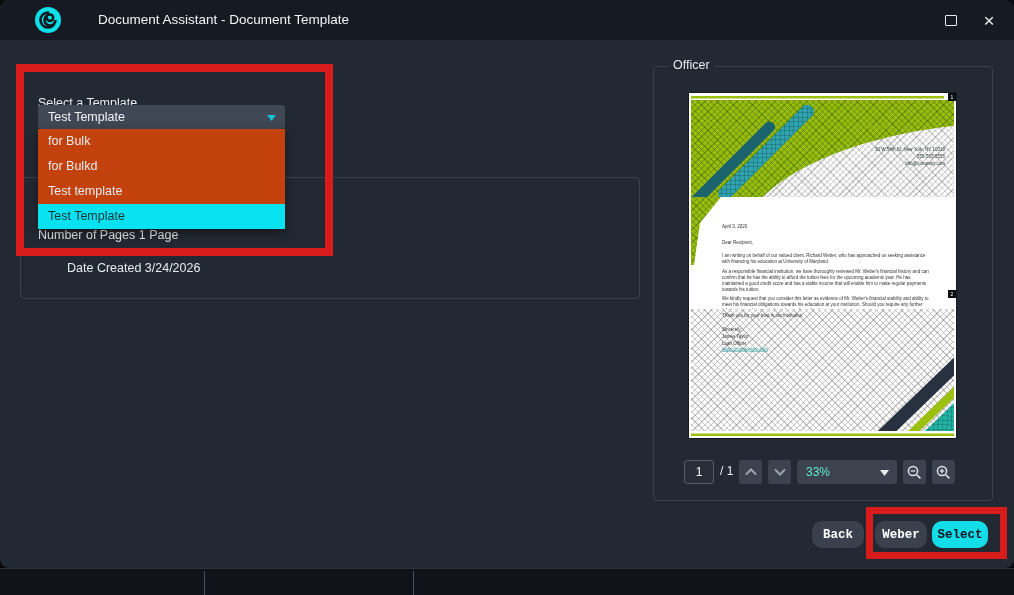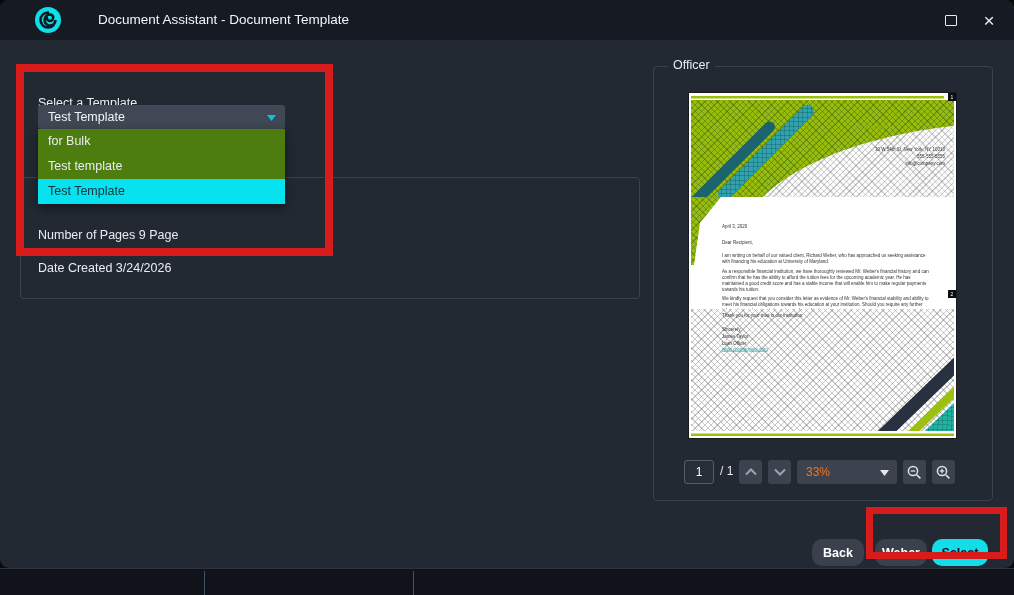--- a/index.html
+++ b/index.html
@@ -25,54 +25,54 @@
   .gbox { position:absolute; border:1px solid #39424f; border-radius:4px; }
   .gbox-legend { position:absolute; top:-9px; left:14px; background:#232933; padding:0 5px;
                  color:#e9edf1; font-size:12.5px; white-space:nowrap; }
   #box-apply   { left:20px;  top:66px;  width:620px; height:85px; }
   #box-details { left:20px;  top:177px; width:620px; height:122px; }
   #box-preview { left:653px; top:66px;  width:340px; height:435px; }
 
   .field-label { position:absolute; left:38px; top:84px; color:#e9edf1; font-size:12.5px;margin-top:12px; }
   .info-line { position:absolute; left:38px; color:#e9edf1; font-size:12.5px; }
   #pages-line { top:228px; }
-  #date-line  { top:261px; }
+  #date-line  { top:261px;margin-left:29px; }
 
   
   .select-box { position:absolute; left:38px; top:105px; width:247px; height:24px;
                 background:#3f4854; border-radius:3px; cursor:pointer; z-index:5; }
   .select-box .sel-text { position:absolute; left:10px; top:0; line-height:24px;
                           color:#f1f4f6; font-size:12.5px; }
   .select-box svg { position:absolute; right:9px; top:10px; }
-  .dd-list { position:absolute; left:38px; top:129px; width:247px; background:#4d7c0f;
+  .dd-list { position:absolute; left:38px; top:129px; width:247px; background:#c2410c;
              z-index:6; box-shadow:0 4px 10px rgba(0,0,0,.45); }
   .dd-item { height:25px; line-height:25px; padding-left:10px; color:#e9edf1;
              font-size:12.5px; cursor:pointer; }
   .dd-item.highlighted { background:#06e2ef; color:#12333a; }
 
   
   .pg-input { position:absolute; left:30px; top:393px; width:30px; height:24px;
               background:#272e38; border:1px solid #515d6b; border-radius:3px;
               color:#fff; font-size:12px; text-align:center; }
   .pg-total { position:absolute; left:66px; top:397px; color:#e9edf1; font-size:12px; }
   .ctl-btn { position:absolute; top:393px; width:23px; height:24px; background:#3c434e;
              border-radius:3px; display:flex; align-items:center; justify-content:center; cursor:pointer; }
   #btn-pgup   { left:85px; }
   #btn-pgdown { left:114px; }
   #btn-zoomout{ left:249px; }
   #btn-zoomin { left:278px; }
   .zoom-select { position:absolute; left:143px; top:393px; width:100px; height:24px;
                  background:#3c434e; border-radius:3px; cursor:pointer; }
-  .zoom-select .z-text { position:absolute; left:9px; line-height:24px; color:#f97316; font-size:12px; }
+  .zoom-select .z-text { position:absolute; left:9px; line-height:24px; color:#5eead4; font-size:12px; }
   .zoom-select svg { position:absolute; right:8px; top:10px; }
 
   
   .foot-btn { position:absolute; top:521px; height:27px; border:none; border-radius:10px;
               font-size:12.5px; font-weight:700; cursor:pointer;
-              font-family:Liberation Sans, sans-serif;margin-top:18px; }
+              font-family:Liberation Mono, monospace; }
   #btn-back  { left:812px; width:52px; background:#3a414c; color:#fff; }
   #btn-next  { left:875px; width:52px; background:#3a414c; color:#fff; }
   #btn-apply { left:932px; width:56px; background:#12dde9; color:#0b1420; }
 
   
   .annot { position:absolute; border:8px solid #d81c1c; z-index:20; pointer-events:none; }
   #annot-1 { left:16px;  top:64px;  width:317px; height:192px; }
   #annot-2 { left:866px; top:507px; width:141px; height:52px; border-width:7px; }
 
   
@@ -155,26 +155,27 @@
   <div class="field-label">Select a Template</div>
 
   <div class="select-box">
     <span class="sel-text">Test Template</span>
     <svg width="9" height="6">
       <polygon points="0,0 9,0 4.5,6" fill="#14bfd6"></polygon>
     </svg>
   </div>
   <div class="dd-list">
     <div class="dd-item">for Bulk</div>
+    <div class="dd-item">for Bulkd</div>
     <div class="dd-item">Test template</div>
     <div class="dd-item highlighted">Test Template</div>
   </div>
 
   <div class="gbox" id="box-details"></div>
-  <div class="info-line" id="pages-line">Number of Pages 9 Page</div>
+  <div class="info-line" id="pages-line">Number of Pages 1 Page</div>
   <div class="info-line" id="date-line">Date Created 3/24/2026</div>
 
   <div class="gbox" id="box-preview">
     <span class="gbox-legend">Officer</span>
 
     <div class="doc-page">
       <div class="doc-scale">
         <div class="doc-topbar"></div>
         <div class="page-badge" id="badge-1">1</div>
 

